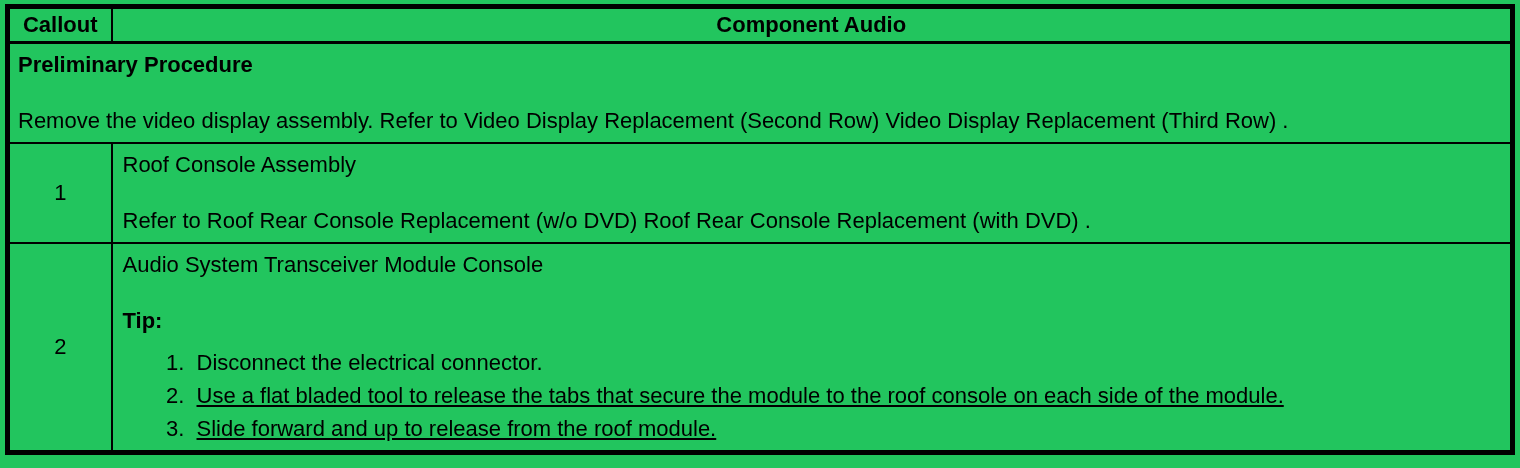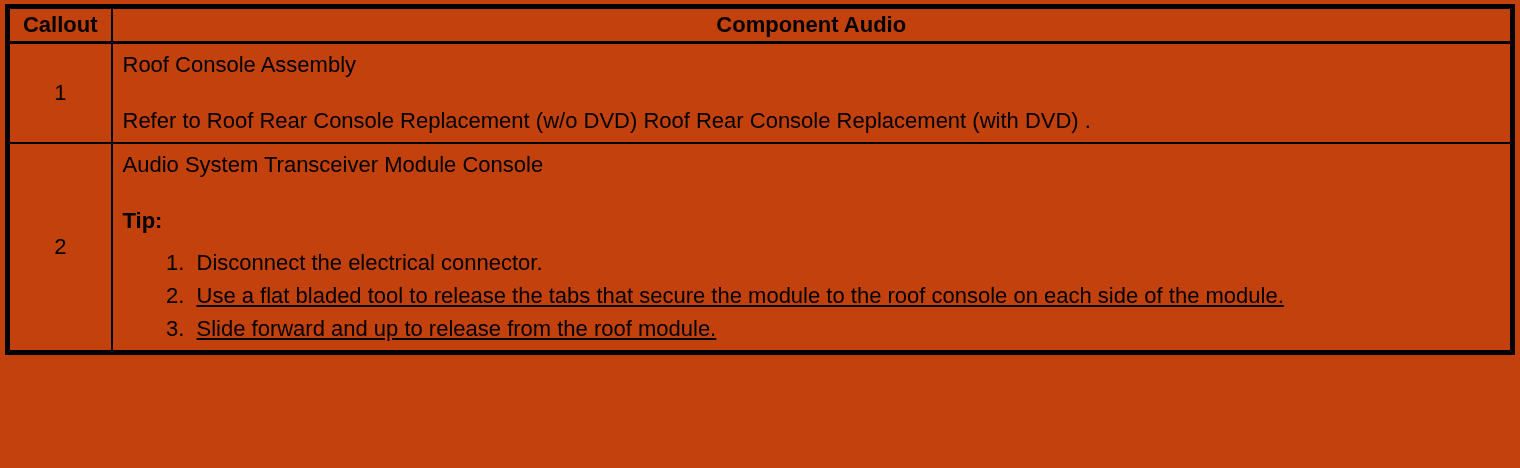--- a/index.html
+++ b/index.html
@@ -9,21 +9,21 @@
     color: #000000;
     font-family: "Liberation Sans", "DejaVu Sans", sans-serif;
     font-size: 22px;
     line-height: 26px;
   }
   .page {
     width: 1520px;
     height: 468px;
     box-sizing: border-box;
     padding: 4px 5px;
-    background: #c2410c;
+    background: #22c55e;
   }
   table.component-table {
     width: 100%;
     border-collapse: collapse;
     table-layout: fixed;
     border: 5px solid #000000;
   }
   col.callout-col { width: 104px; }
   th, td {
     border: 2px solid #000000;
@@ -65,20 +65,26 @@
       <col>
     </colgroup>
     <thead>
       <tr>
         <th>Callout</th>
         <th>Component Audio</th>
       </tr>
     </thead>
     <tbody>
       <tr>
+        <td colspan="2" class="prelim-cell cell-stack">
+          <p class="bold">Preliminary Procedure</p>
+          <p>Remove the video display assembly. Refer to Video Display Replacement (Second Row) Video Display Replacement (Third Row) .</p>
+        </td>
+      </tr>
+      <tr>
         <td class="callout-cell">1</td>
         <td class="content-cell cell-stack">
           <p>Roof Console Assembly</p>
           <p>Refer to Roof Rear Console Replacement (w/o DVD) Roof Rear Console Replacement (with DVD) .</p>
         </td>
       </tr>
       <tr>
         <td class="callout-cell">2</td>
         <td class="content-cell cell-stack">
           <p>Audio System Transceiver Module Console</p>

